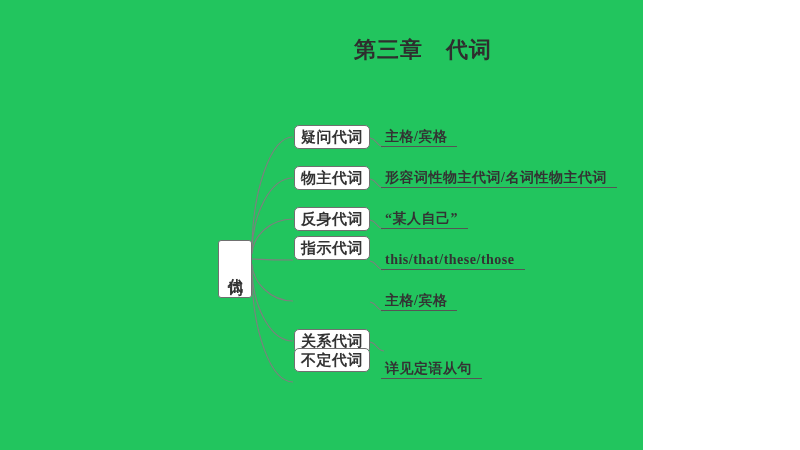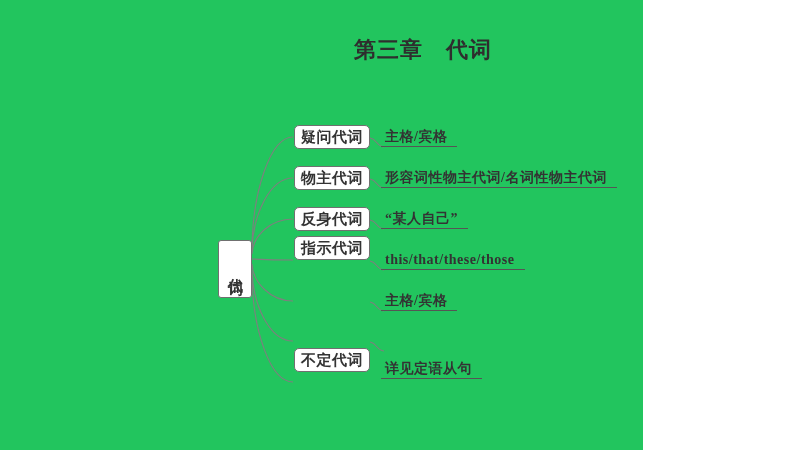--- a/index.html
+++ b/index.html
@@ -136,20 +136,23 @@
   </div>
   <div class="branch-box b2">
     <span>反身代词</span>
   </div>
   <div class="branch-box b1">
     <span>物主代词</span>
   </div>
   <div class="branch-box b3">
     <span>指示代词</span>
   </div>
+  <div class="branch-box b5">
+    <span>关系代词</span>
+  </div>
   <div class="branch-box b6">
     <span>不定代词</span>
   </div>
 
   <span class="leaf-label l0">主格/宾格</span>
   <span class="leaf-label l1">形容词性物主代词/名词性物主代词</span>
   <span class="leaf-label l3">this/that/these/those</span>
   <span class="leaf-label l2">“某人自己”</span>
   <span class="leaf-label l4">主格/宾格</span>
   <span class="leaf-label l5">详见定语从句</span>

